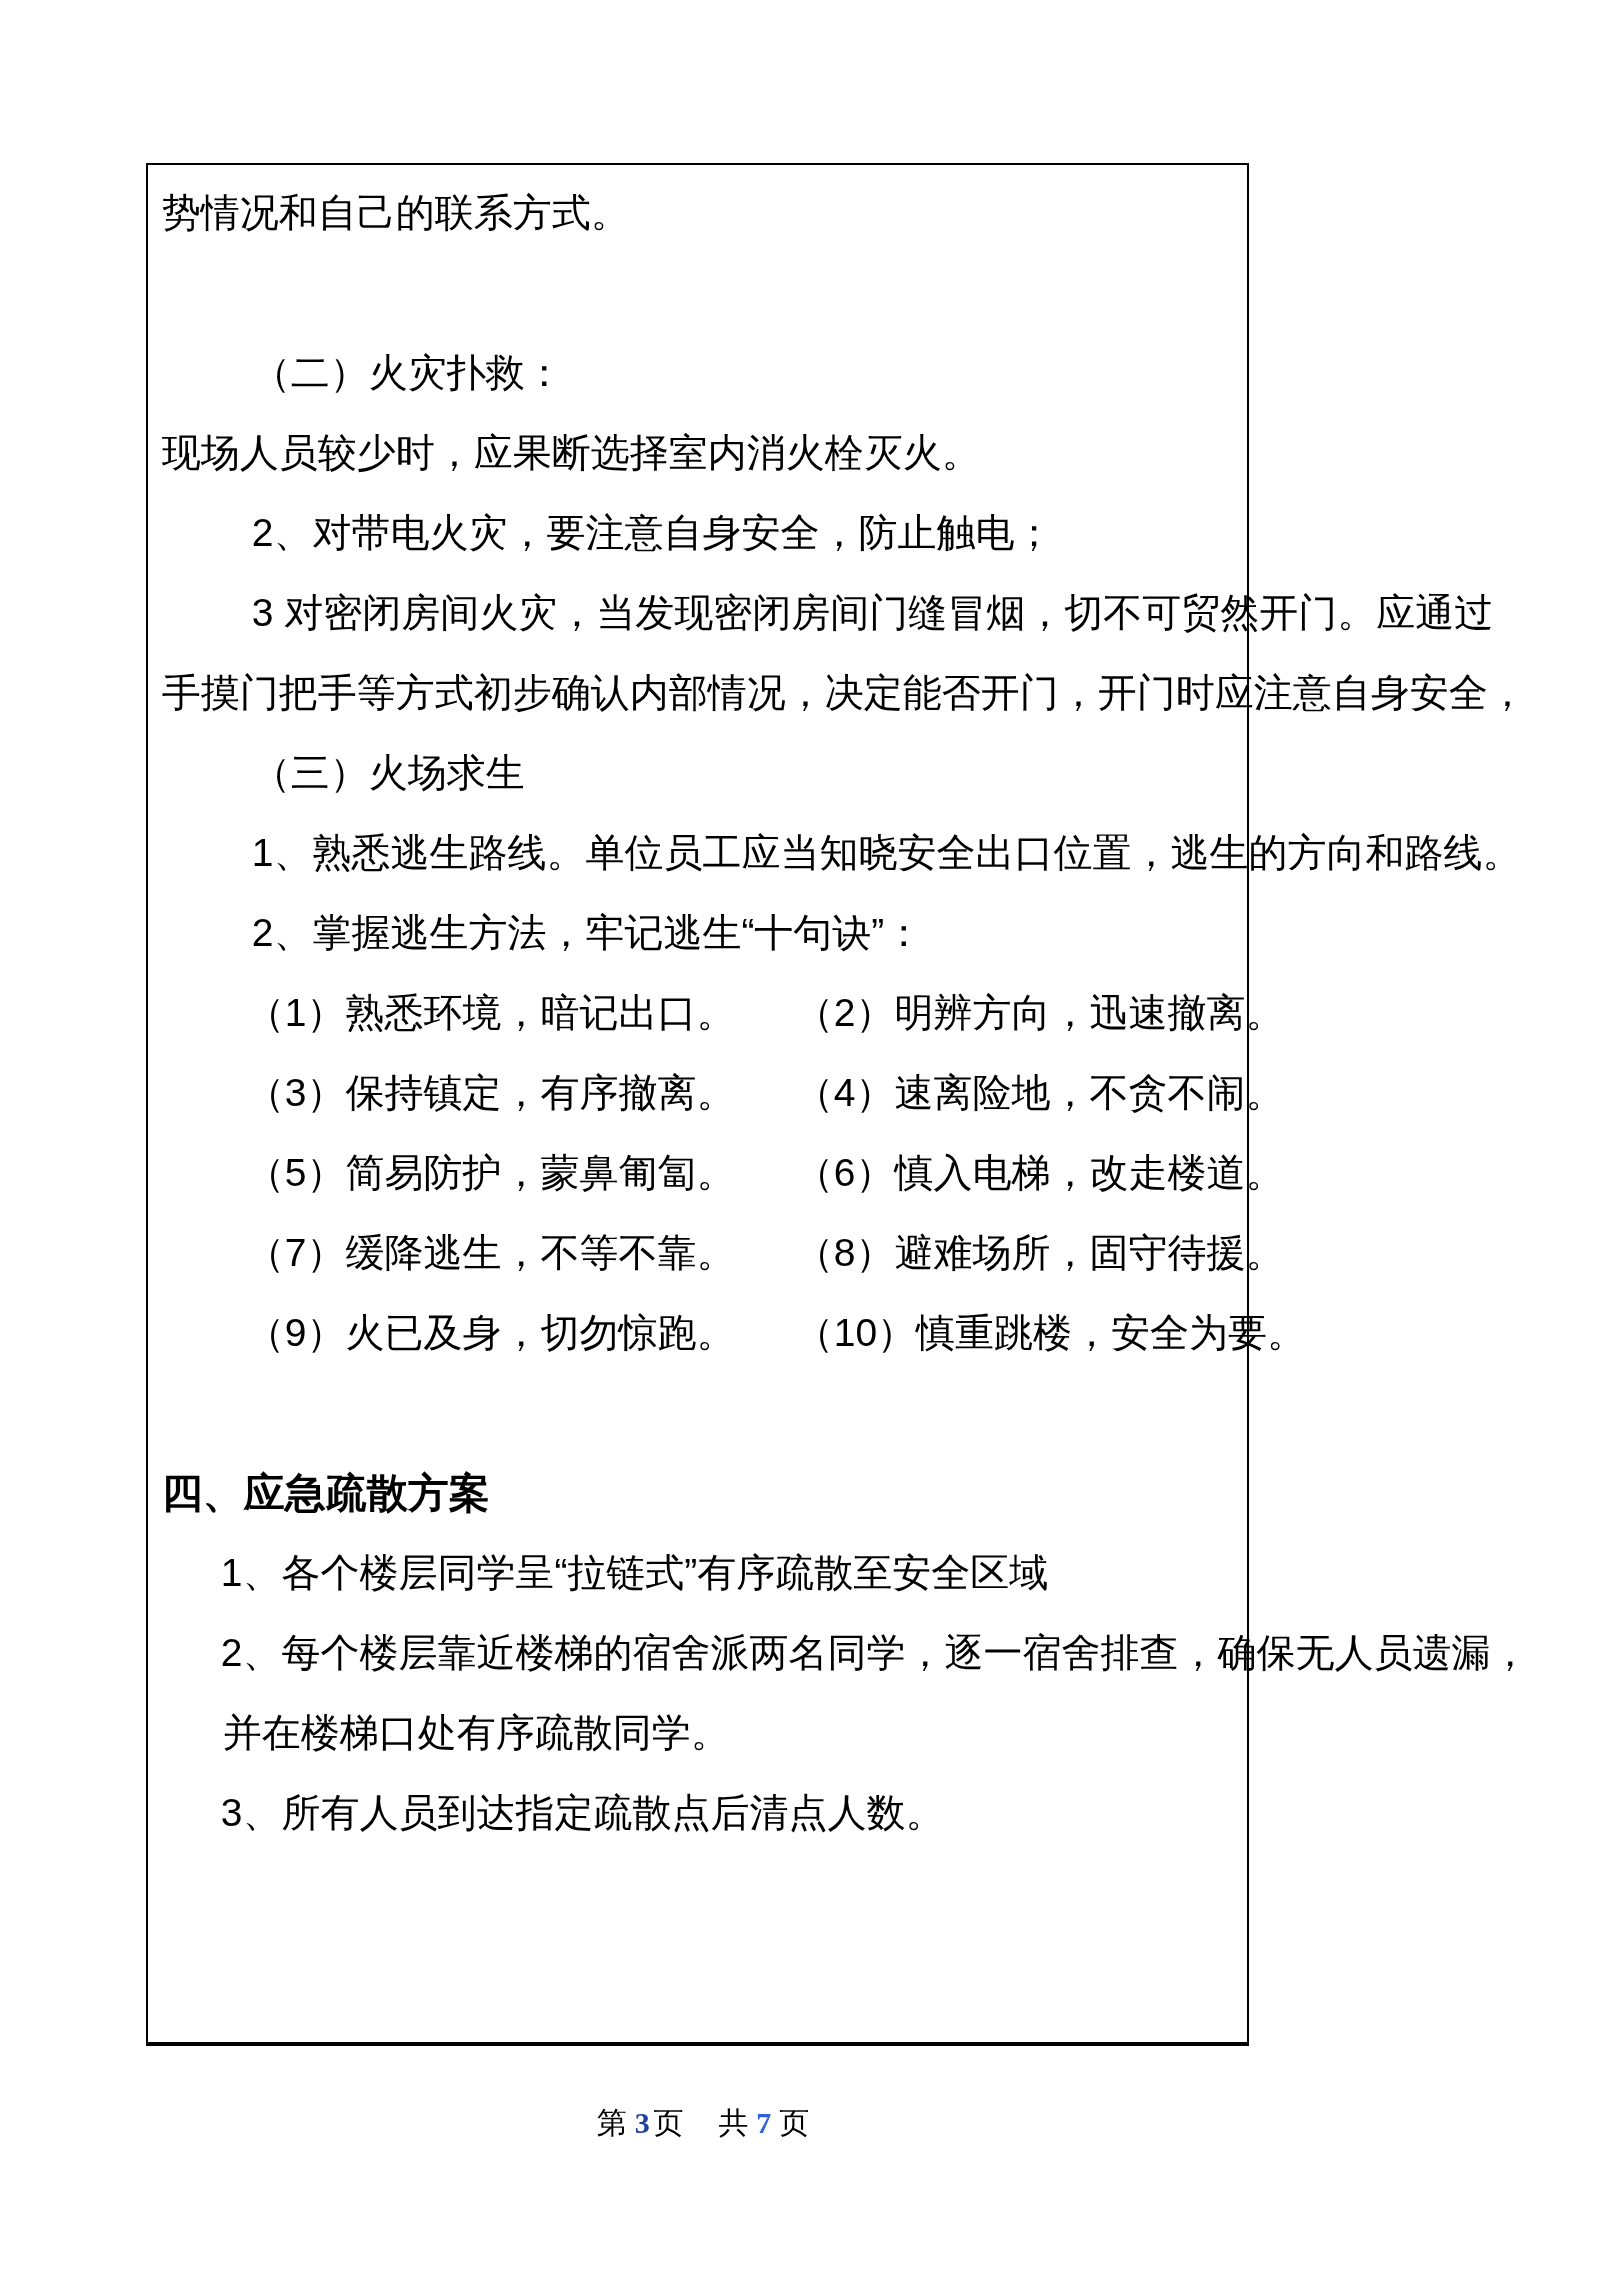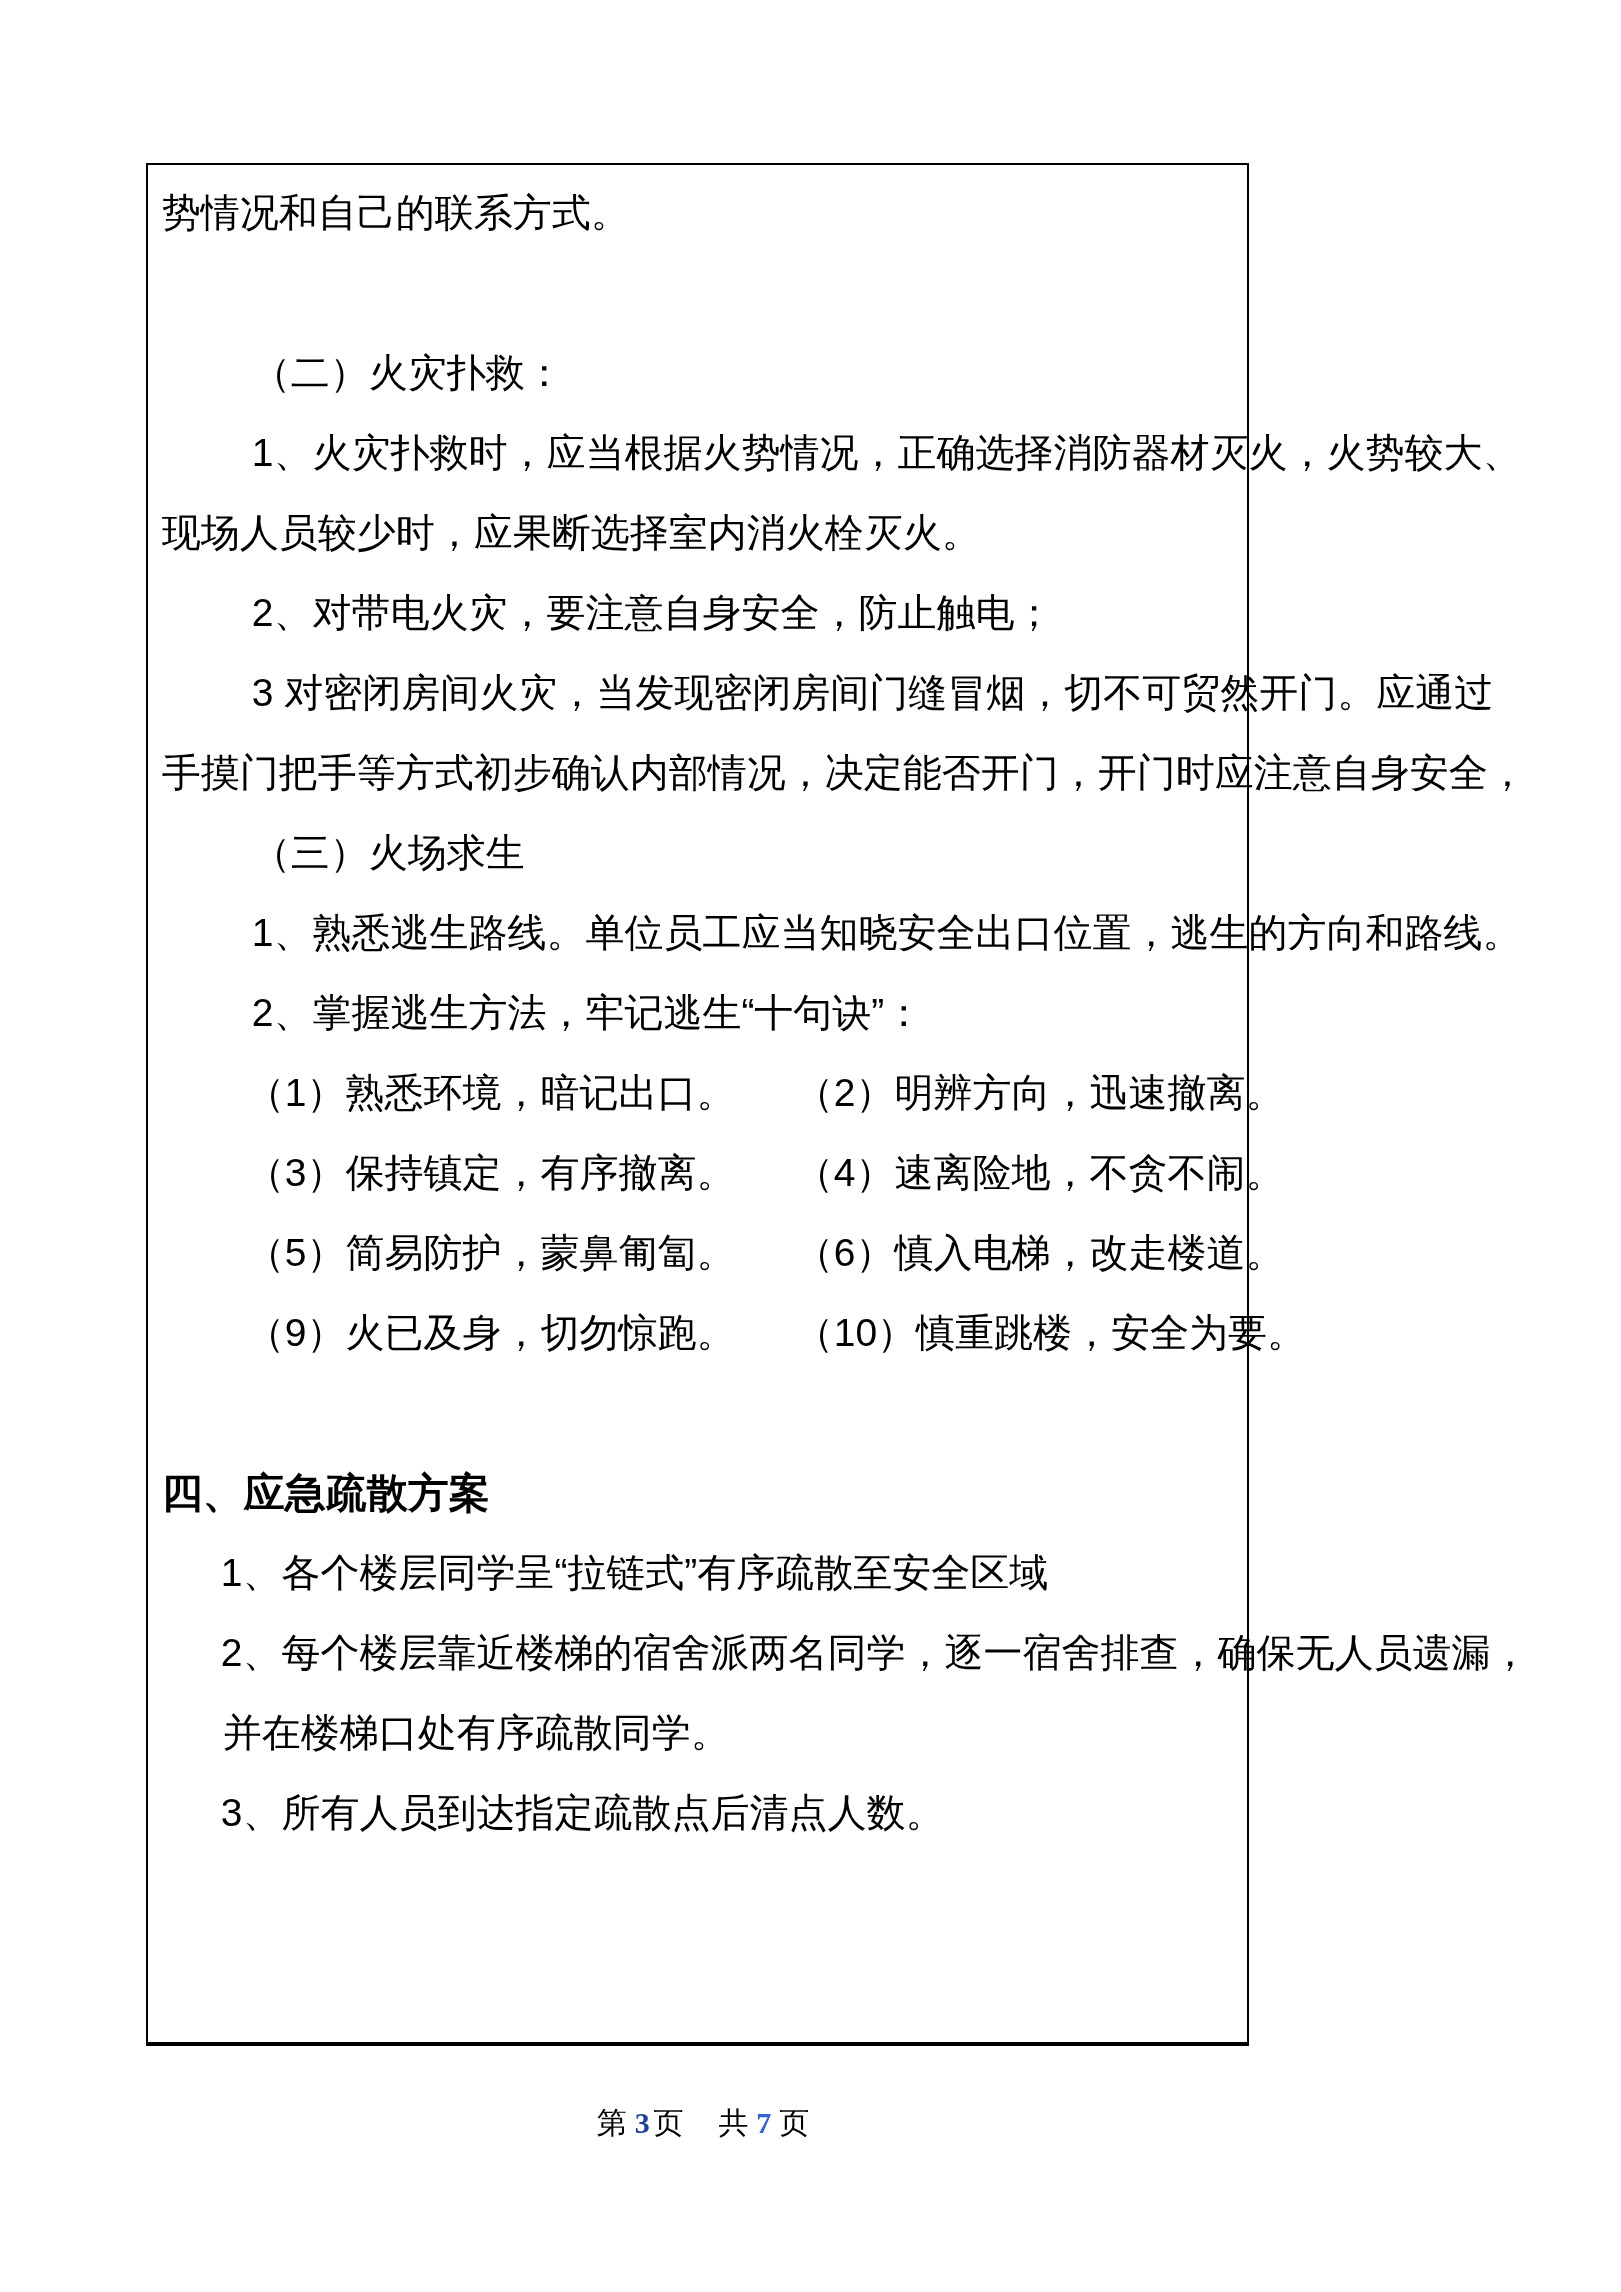--- a/index.html
+++ b/index.html
@@ -63,37 +63,39 @@
   .footer .total-num { color: #2f62d9; margin: 0 7.8px; }
   .footer .conj { margin-left: 35px; }
 </style>
 </head>
 <body>
 
 <div class="doc-box">
   <div class="line flush">势情况和自己的联系方式。</div>
   <div class="line blank"></div>
   <div class="line ind-a">（二）火灾扑救：</div>
-  <div class="line ind-a">1、火灾扑救时，应当根据火势情况，正确选择消防器材灭火，火势较大、</div>
   <div class="line flush">现场人员较少时，应果断选择室内消火栓灭火。</div>
   <div class="line ind-a">2、对带电火灾，要注意自身安全，防止触电；</div>
   <div class="line ind-a">3 对密闭房间火灾，当发现密闭房间门缝冒烟，切不可贸然开门。应通过</div>
   <div class="line flush">手摸门把手等方式初步确认内部情况，决定能否开门，开门时应注意自身安全，</div>
   <div class="line ind-a">（三）火场求生</div>
   <div class="line ind-a">1、熟悉逃生路线。单位员工应当知晓安全出口位置，逃生的方向和路线。</div>
   <div class="line ind-a">2、掌握逃生方法，牢记逃生“十句诀”：</div>
 
   <div class="line cols">
     <span class="col-l">（1）熟悉环境，暗记出口。</span><span class="col-r">（2）明辨方向，迅速撤离。</span>
   </div>
   <div class="line cols">
     <span class="col-l">（3）保持镇定，有序撤离。</span><span class="col-r">（4）速离险地，不贪不闹。</span>
   </div>
   <div class="line cols">
     <span class="col-l">（5）简易防护，蒙鼻匍匐。</span><span class="col-r">（6）慎入电梯，改走楼道。</span>
+  </div>
+  <div class="line cols">
+    <span class="col-l">（7）缓降逃生，不等不靠。</span><span class="col-r">（8）避难场所，固守待援。</span>
   </div>
   <div class="line cols">
     <span class="col-l">（9）火已及身，切勿惊跑。</span><span class="col-r">（10）慎重跳楼，安全为要。</span>
   </div>
 
   <div class="line blank"></div>
   <div class="line heading">四、应急疏散方案</div>
   <div class="line ind-b">1、各个楼层同学呈“拉链式”有序疏散至安全区域</div>
   <div class="line ind-b">2、每个楼层靠近楼梯的宿舍派两名同学，逐一宿舍排查，确保无人员遗漏，</div>
   <div class="line ind-c">并在楼梯口处有序疏散同学。</div>

